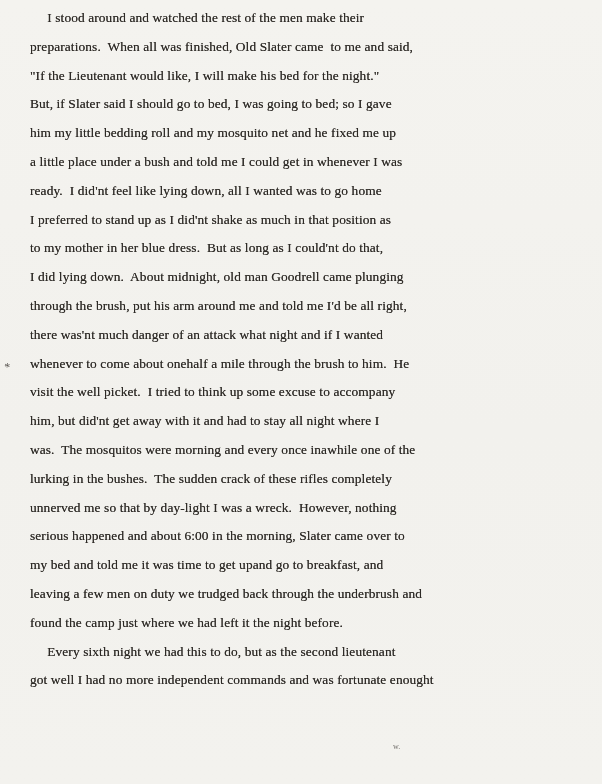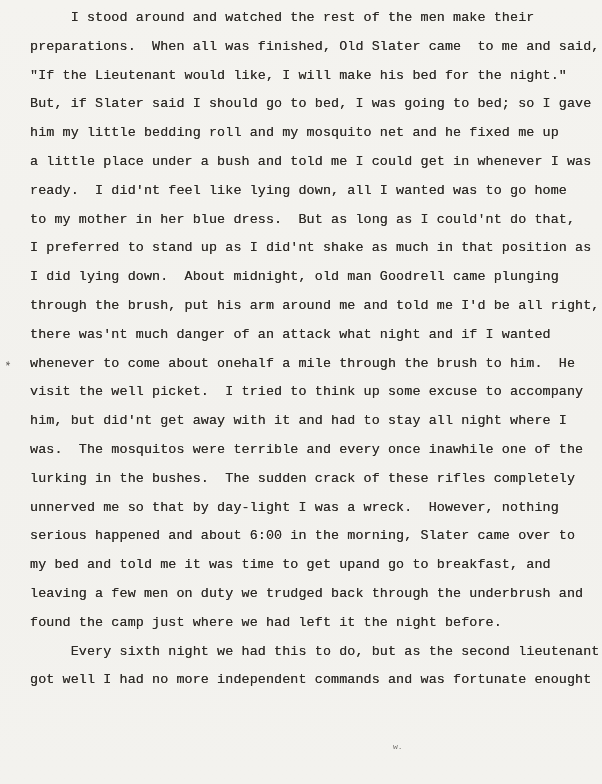--- a/index.html
+++ b/index.html
@@ -7,21 +7,21 @@
     padding: 0;
     background: #e9e8e4;
   }
   .page {
     position: relative;
     width: 602px;
     height: 784px;
     overflow: hidden;
     background: #f3f2ee;
     background-image: linear-gradient(180deg, #f4f3ef 0%, #f2f1ed 55%, #f3f2ee 100%);
-    font-family: Liberation Mono, monospace;
+    font-family: Liberation Serif, serif;
   }
   .doc {
     position: absolute;
     left: 30px;
     top: 4px;
     right: 4px;
     color: #2d2a26;
   }
   .line {
     white-space: pre;
@@ -55,29 +55,29 @@
 
 <div class="page">
   <div class="doc">
       <div class="line">     I stood around and watched the rest of the men make their</div>
       <div class="line">preparations.  When all was finished, Old Slater came  to me and said,</div>
       <div class="line">"If the Lieutenant would like, I will make his bed for the night."</div>
       <div class="line">But, if Slater said I should go to bed, I was going to bed; so I gave</div>
       <div class="line">him my little bedding roll and my mosquito net and he fixed me up</div>
       <div class="line">a little place under a bush and told me I could get in whenever I was</div>
       <div class="line">ready.  I did'nt feel like lying down, all I wanted was to go home</div>
+      <div class="line">I preferred to stand up as I did'nt shake as much in that position as</div>
       <div class="line">to my mother in her blue dress.  But as long as I could'nt do that,</div>
-      <div class="line">I preferred to stand up as I did'nt shake as much in that position as</div>
       <div class="line">I did lying down.  About midnight, old man Goodrell came plunging</div>
       <div class="line">through the brush, put his arm around me and told me I'd be all right,</div>
       <div class="line">there was'nt much danger of an attack what night and if I wanted</div>
       <div class="line">whenever to come about onehalf a mile through the brush to him.  He</div>
       <div class="line">visit the well picket.  I tried to think up some excuse to accompany</div>
       <div class="line">him, but did'nt get away with it and had to stay all night where I</div>
-      <div class="line">was.  The mosquitos were terrible and every once inawhile one of the</div>
+      <div class="line">was.  The mosquitos were morning and every once inawhile one of the</div>
       <div class="line">lurking in the bushes.  The sudden crack of these rifles completely</div>
       <div class="line">unnerved me so that by day-light I was a wreck.  However, nothing</div>
       <div class="line">serious happened and about 6:00 in the morning, Slater came over to</div>
       <div class="line">my bed and told me it was time to get upand go to breakfast, and</div>
       <div class="line">leaving a few men on duty we trudged back through the underbrush and</div>
       <div class="line">found the camp just where we had left it the night before.</div>
       <div class="line">     Every sixth night we had this to do, but as the second lieutenant</div>
       <div class="line">got well I had no more independent commands and was fortunate enought</div>
     </div>
   <span class="stray stray-1">*</span>

